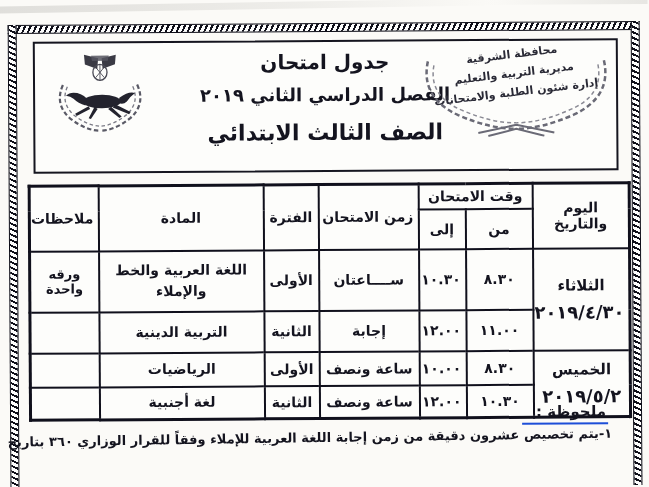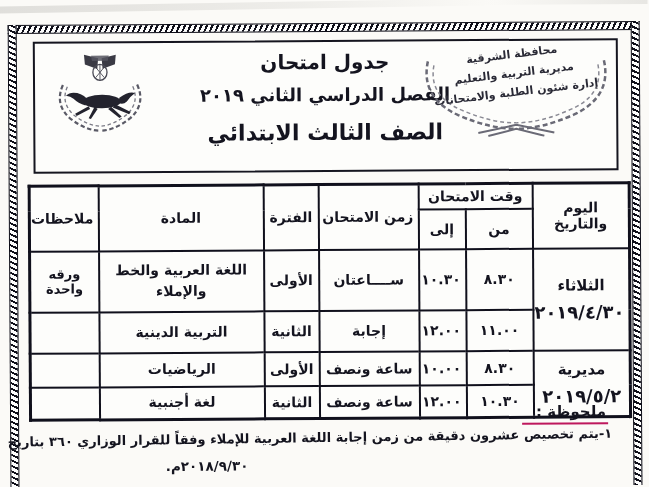--- a/index.html
+++ b/index.html
@@ -90,21 +90,21 @@
   td.c-dur  { font-size:14px; white-space:nowrap;border-radius:26px; }
   td.c-per  { font-size:14px; white-space:nowrap; }
   td.c-sub  { font-size:14px; line-height:21px; }
   td.c-note { font-size:13px; }
   td.c-day  { font-size:15px;margin-top:28px; }
   .day-date { font-size:18px; margin-top:7px; white-space:nowrap; }
 
   
   .note-label {
     position:absolute; right:42px; top:404px; font-size:15px;
-    border-bottom:2px solid #be185d; padding:0 2px 2px 14px;
+    border-bottom:2px solid #1d4ed8; padding:0 2px 2px 14px;
   }
   .note-line1 {
     position:absolute; right:38px; top:430px; width:580px;
     font-size:13px; text-align:right; white-space:nowrap;
     transform:rotate(-0.5deg);
   }
   .note-date {
     position:absolute; right:402px; top:457px; font-size:13.5px; white-space:nowrap;
   }
 </style>
@@ -206,21 +206,21 @@
       <tr class="r2">
         <td class="c-time">١١.٠٠</td>
         <td class="c-time">١٢.٠٠</td>
         <td class="c-dur">إجابة</td>
         <td class="c-per">الثانية</td>
         <td class="c-sub">التربية الدينية</td>
         <td class="c-note"></td>
       </tr>
       <tr class="r3">
         <td rowspan="2" class="c-day">
-          <div>مديرية</div>
+          <div>الخميس</div>
           <div class="day-date">٢٠١٩/٥/٢</div>
         </td>
         <td class="c-time">٨.٣٠</td>
         <td class="c-time">١٠.٠٠</td>
         <td class="c-dur">ساعة ونصف</td>
         <td class="c-per">الأولى</td>
         <td class="c-sub">الرياضيات</td>
         <td class="c-note"></td>
       </tr>
       <tr class="r4">
@@ -229,15 +229,14 @@
         <td class="c-dur">ساعة ونصف</td>
         <td class="c-per">الثانية</td>
         <td class="c-sub">لغة أجنبية</td>
         <td class="c-note"></td>
       </tr>
     </tbody>
   </table>
 
   <div class="note-label">ملحوظة :</div>
   <div class="note-line1">١-يتم تخصيص عشرون دقيقة من زمن إجابة اللغة العربية للإملاء وفقاً للقرار الوزاري ٣٦٠ بتاريخ</div>
-  <div class="note-date">٢٠١٨/٩/٣٠م.</div>
 
 </div>
 
 </body></html>

